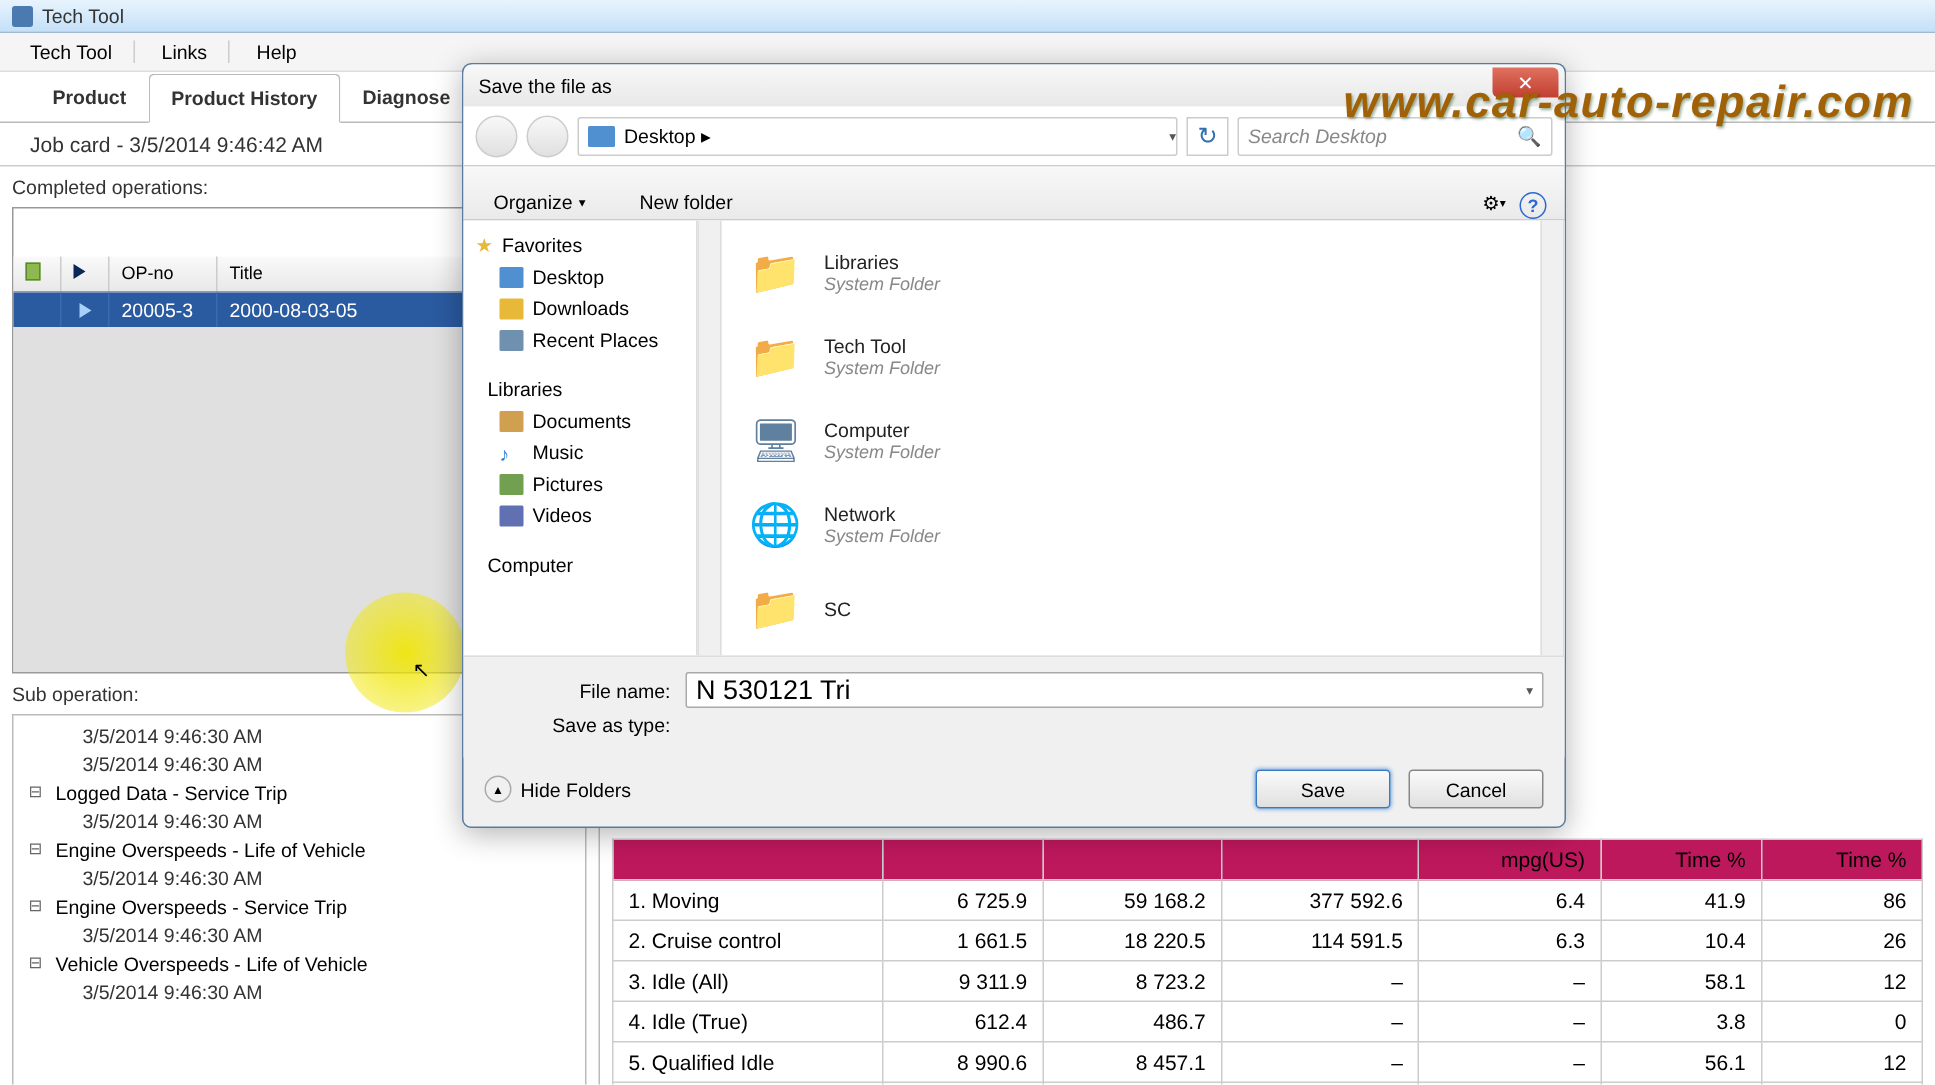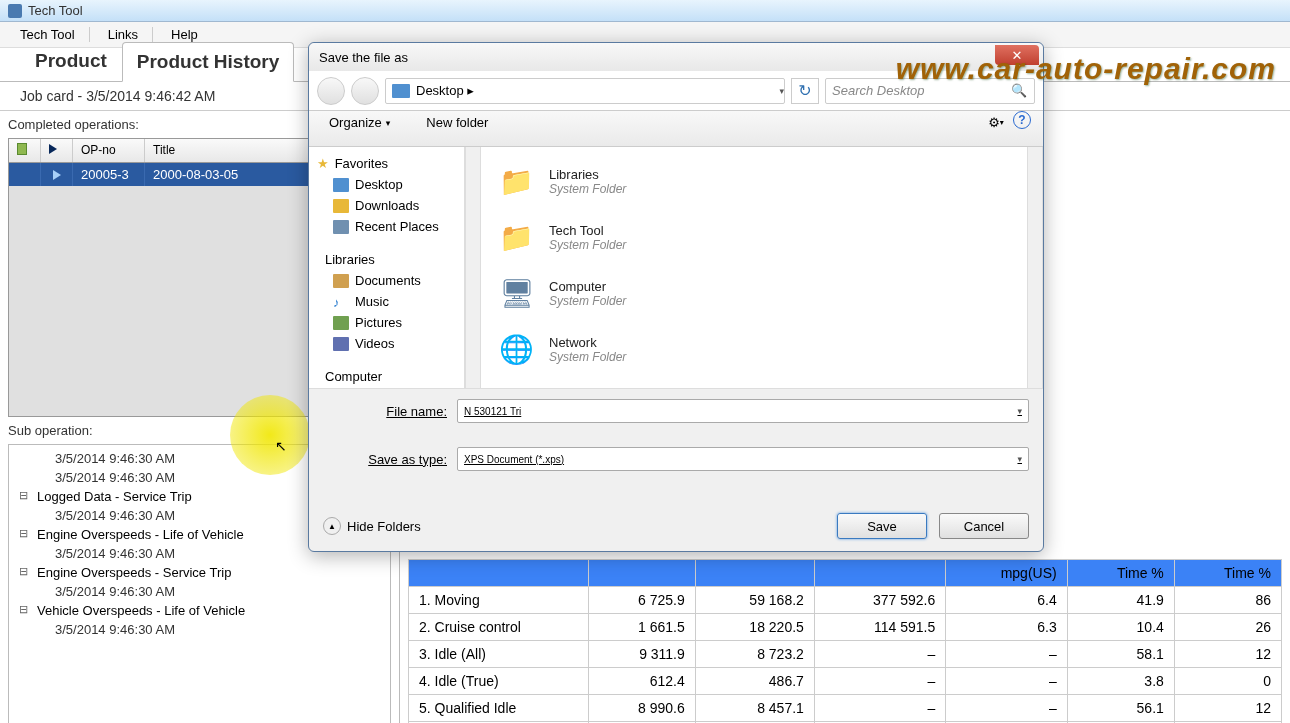--- a/index.html
+++ b/index.html
@@ -9,39 +9,39 @@
 .window-chrome { height: 22px; background: linear-gradient(#e8f4fd, #c4e0f8); border-bottom: 1px solid #a0b8d0; display: flex; align-items: center; padding-left: 8px; font-size: 13px; color: #333; }
 .window-icon { width: 14px; height: 14px; background: #4a7ab0; margin-right: 6px; border-radius: 2px; }
 
 
 .menu-bar { height: 26px; background: #f5f5f5; display: flex; align-items: center; padding-left: 20px; border-bottom: 1px solid #ddd; font-size: 13px; }
 .menu-bar span { margin-right: 18px; cursor: pointer; border-right: 1px solid #ccc; padding-right: 14px; }
 .menu-bar span:last-child { border-right: none; }
 
 
 .main-tabs { height: 34px; background: #fff; display: flex; align-items: flex-end; padding-left: 20px; border-bottom: 1px solid #bbb; }
-.main-tab { padding: 8px 14px; font-size: 19px; font-weight: bold; color: #333; border: 1px solid transparent; cursor: pointer; }
+.main-tab { padding: 8px 14px; font-size: 13px; font-weight: bold; color: #333; border: 1px solid transparent; cursor: pointer; }
 .main-tab.active { border: 1px solid #bbb; border-bottom: 1px solid #fff; background: #fff; border-radius: 4px 4px 0 0; position: relative; top: 1px; }
 
 
 .job-card { padding: 6px 20px; font-size: 14px; color: #333; border-bottom: 1px solid #ccc; }
 
 
 .content-area { display: flex; height: calc(100% - 82px); }
 
 
 .left-panel { width: 400px; border-right: 1px solid #bbb; display: flex; flex-direction: column; }
 .sub-tabs { display: flex; padding: 4px 8px 0; }
 .sub-tab { padding: 5px 12px; font-size: 13px; border: 1px solid #bbb; border-bottom: none; background: #eee; cursor: pointer; }
 .sub-tab.active { background: #fff; }
 .panel-label { font-size: 13px; padding: 6px 8px; color: #333; }
 
 
 .ops-table { border: 1px solid #999; margin: 0 8px; }
-.ops-header { display: flex; background: linear-gradient(#fafafa, #e8e8e8); border-bottom: 1px solid #999; }
+.ops-header { display: flex; background: linear-gradient(#fafafa, #e8e8e8); border-bottom: 1px solid #999; margin-top: 32px; }
 .ops-header div { padding: 4px 8px; font-size: 12px; border-right: 1px solid #ccc; }
 .ops-header .col-icon { width: 32px; }
 .ops-header .col-play { width: 32px; }
 .ops-header .col-op { width: 72px; }
 .ops-header .col-title { flex: 1; }
 .ops-row { display: flex; background: #2a5aa0; color: #fff; }
 .ops-row div { padding: 4px 8px; font-size: 13px; border-right: 1px solid #3a6ab0; }
 .ops-row .col-icon { width: 32px; display: flex; align-items: center; justify-content: center; }
 .ops-row .col-play { width: 32px; display: flex; align-items: center; justify-content: center; }
 .ops-row .col-op { width: 72px; }
@@ -56,39 +56,39 @@
 .tree-label { font-size: 13px; padding: 6px 8px; color: #333; }
 .tree { border: 1px solid #bbb; margin: 0 8px 8px; font-size: 13px; padding: 4px 6px; overflow: auto; flex: 1; }
 .tree-node { padding: 2px 0 2px 22px; position: relative; }
 .tree-node::before { content: "⊟"; position: absolute; left: 4px; top: 2px; font-size: 11px; color: #666; }
 .tree-sub { padding: 2px 0 2px 40px; color: #333; }
 
 
 .right-panel { flex: 1; padding: 8px; overflow: hidden; }
 .data-table { width: 100%; border-collapse: collapse; font-size: 14px; margin-top: 440px; }
 .data-table th, .data-table td { border: 1px solid #ccc; padding: 5px 10px; text-align: right; }
-.data-table th { background: #3b82f6; font-weight: normal; }
+.data-table th { background: #be185d; font-weight: normal; }
 .data-table td:first-child, .data-table th:first-child { text-align: left; width: 180px; }
 
 
 .save-dialog { position: absolute; left: 308px; top: 42px; width: 736px; height: 510px; background: #f0f0f0; border: 1px solid #5a7aa0; border-radius: 6px; box-shadow: 0 4px 20px rgba(0,0,0,0.3); z-index: 100; display: flex; flex-direction: column; }
 .dialog-title { height: 28px; background: linear-gradient(#f8f8f8, #e8e8e8); display: flex; align-items: center; padding-left: 10px; font-size: 13px; border-radius: 6px 6px 0 0; }
 .dialog-close { position: absolute; right: 4px; top: 2px; width: 44px; height: 20px; background: linear-gradient(#e07060, #c04030); border-radius: 0 4px 0 4px; display: flex; align-items: center; justify-content: center; color: #fff; font-size: 13px; cursor: pointer; }
 
 
 .dialog-nav { height: 40px; background: #fff; display: flex; align-items: center; padding: 4px 8px; gap: 6px; border-bottom: 1px solid #ccc; }
 .nav-btn { width: 28px; height: 28px; border-radius: 50%; border: 1px solid #ccc; background: linear-gradient(#f8f8f8, #e0e0e0); cursor: pointer; }
 .breadcrumb { flex: 1; height: 26px; border: 1px solid #ccc; background: #fff; display: flex; align-items: center; padding-left: 6px; font-size: 13px; border-radius: 2px; }
 .breadcrumb-icon { width: 18px; height: 14px; background: #5090d0; margin-right: 6px; border-radius: 1px; }
 .refresh-btn { width: 28px; height: 26px; border: 1px solid #ccc; background: #fff; cursor: pointer; display: flex; align-items: center; justify-content: center; color: #3070b0; }
 .search-box { width: 210px; height: 26px; border: 1px solid #ccc; background: #fff; display: flex; align-items: center; padding: 0 6px; font-size: 13px; color: #888; font-style: italic; border-radius: 2px; gap: 35px; }
 .search-box .mag { margin-left: auto; color: #3070b0; font-style: normal; }
 
 
-.dialog-toolbar { height: 36px; background: linear-gradient(#f8f8f8, #eaeaea); display: flex; align-items: flex-start; padding: 0 12px; border-bottom: 1px solid #ccc; font-size: 13px; }
+.dialog-toolbar { height: 36px; background: linear-gradient(#f8f8f8, #eaeaea); display: flex; align-items: flex-end; padding: 0 12px; border-bottom: 1px solid #ccc; font-size: 13px; }
 .toolbar-item { display: flex; align-items: center; cursor: pointer; padding: 4px 8px; }
 .toolbar-item.organize::after { content: "▾"; margin-left: 4px; font-size: 9px; }
 .toolbar-spacer { flex: 1; }
 .toolbar-icon { width: 22px; height: 22px; margin-left: 6px; cursor: pointer; display: flex; align-items: center; justify-content: center; }
 
 
 .dialog-body { flex: 1; display: flex; background: #fff; overflow: hidden; }
 .dialog-sidebar { width: 156px; border-right: 1px solid #ddd; padding: 6px 4px; font-size: 13px; overflow-y: auto; }
 .sidebar-group { margin-bottom: 12px; }
 .sidebar-header { display: flex; align-items: center; padding: 3px 4px; }
@@ -110,23 +110,23 @@
 .file-item { display: flex; align-items: center; padding: 6px 4px; cursor: pointer; }
 .file-icon { width: 44px; height: 44px; margin-right: 10px; display: flex; align-items: center; justify-content: center; font-size: 28px; }
 .file-icon.folder { color: #e8c060; }
 .file-icon.computer { color: #6080a0; }
 .file-icon.network { color: #5090b0; }
 .file-info .name { font-size: 13px; color: #222; }
 .file-info .sub { font-size: 12px; color: #888; font-style: italic; }
 
 
 .dialog-footer { padding: 10px 14px; background: #f0f0f0; border-top: 1px solid #ddd; }
-.footer-row { display: flex; align-items: center; margin-bottom: 24px; text-decoration: underline; }
+.footer-row { display: flex; align-items: center; margin-bottom: 4px; }
 .footer-row label { width: 134px; text-align: right; padding-right: 10px; font-size: 13px; }
-.footer-row .input-wrap { flex: 1; height: 24px; border: 1px solid #aaa; background: #fff; display: flex; align-items: center; padding: 0 6px; font-size: 10px; border-radius: 2px; }
+.footer-row .input-wrap { flex: 1; height: 24px; border: 1px solid #aaa; background: #fff; display: flex; align-items: center; padding: 0 6px; font-size: 18px; border-radius: 2px; }
 .footer-row .dropdown::after { content: "▾"; margin-left: auto; color: #555; font-size: 9px; }
 
 .dialog-actions { display: flex; align-items: center; padding: 8px 14px 12px; }
 .hide-folders { display: flex; align-items: center; font-size: 13px; cursor: pointer; }
 .hide-folders::before { content: "▲"; border: 1px solid #aaa; border-radius: 50%; width: 16px; height: 16px; display: inline-flex; align-items: center; justify-content: center; font-size: 8px; margin-right: 6px; }
 .action-spacer { flex: 1; }
 .dlg-btn { width: 90px; height: 26px; border: 1px solid #888; background: linear-gradient(#fafafa, #e0e0e0); border-radius: 3px; font-size: 13px; cursor: pointer; margin-left: 12px; }
 .dlg-btn.primary { border: 1px solid #3a7ac0; box-shadow: 0 0 3px #5a9ae0; }
 
 
@@ -390,23 +390,20 @@
 
   <div class="dialog-footer">
     <div class="footer-row">
       <label>File name:</label>
       <div class="input-wrap dropdown">
           <span>N 530121 Tri</span>
         </div>
     </div>
     <div class="footer-row">
       <label>Save as type:</label>
-      <div class="input-wrap dropdown">
-          <span>XPS Document (*.xps)</span>
-        </div>
     </div>
   </div>
 
   <div class="dialog-actions">
     <div class="hide-folders">Hide Folders</div>
     <div class="action-spacer"></div>
     <button class="dlg-btn primary">Save</button>
     <button class="dlg-btn">Cancel</button>
   </div>
 </div>

